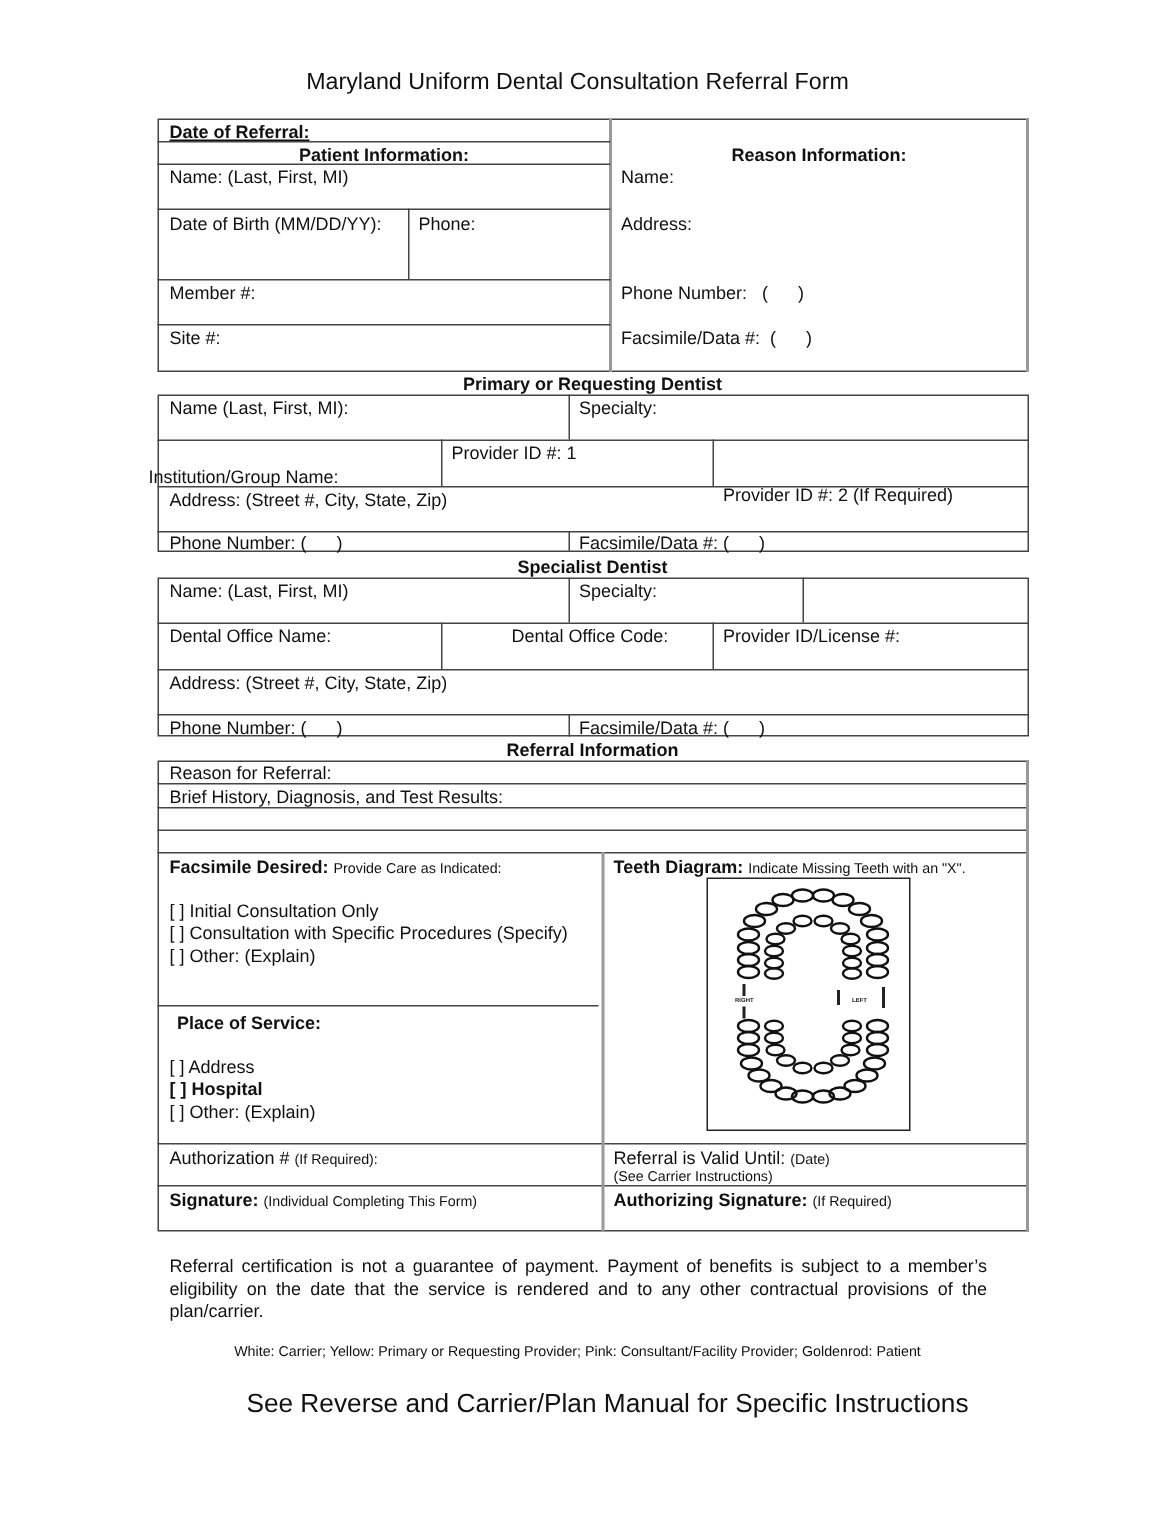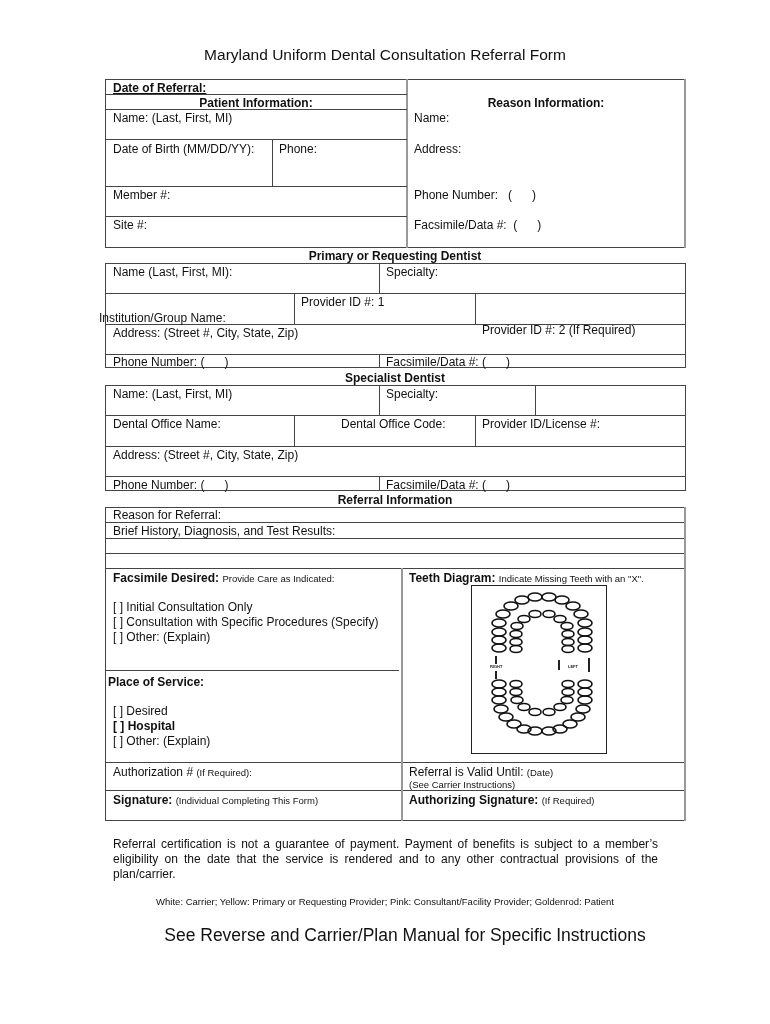--- a/index.html
+++ b/index.html
@@ -107,22 +107,22 @@
 <div class="t" style="left:106px;top:554px;width:578px;height:13px;"></div>
 
 <div class="t" style="left:113px;top:571px;">
   <span class="b">Facsimile Desired:</span>
   <span class="sm">Provide Care as Indicated:</span>
 </div>
 <div class="t" style="left:113px;top:600px;">[  ] Initial Consultation Only</div>
 <div class="t" style="left:113px;top:615px;">[  ] Consultation with Specific Procedures (Specify)</div>
 <div class="t" style="left:113px;top:630px;">[  ] Other: (Explain)</div>
 
-<div class="t b" style="left:108px;top:675px;">Place of Service:</div>
-<div class="t" style="left:113px;top:704px;">[  ] Desired</div>
+<div class="t b" style="left:118px;top:675px;">Place of Service:</div>
+<div class="t" style="left:113px;top:704px;">[  ] Address</div>
 <div class="t" style="left:113px;top:719px;font-weight:bold;">[  ] Hospital</div>
 <div class="t" style="left:113px;top:734px;">[  ] Other: (Explain)</div>
 
 <div class="t" style="left:409px;top:571px;">
   <span class="b">Teeth Diagram:</span>
   <span class="sm">Indicate Missing Teeth with an "X".</span>
 </div>
 
 <div class="teethbox">
   <svg width="134" height="167" viewBox="0 0 134 167">

